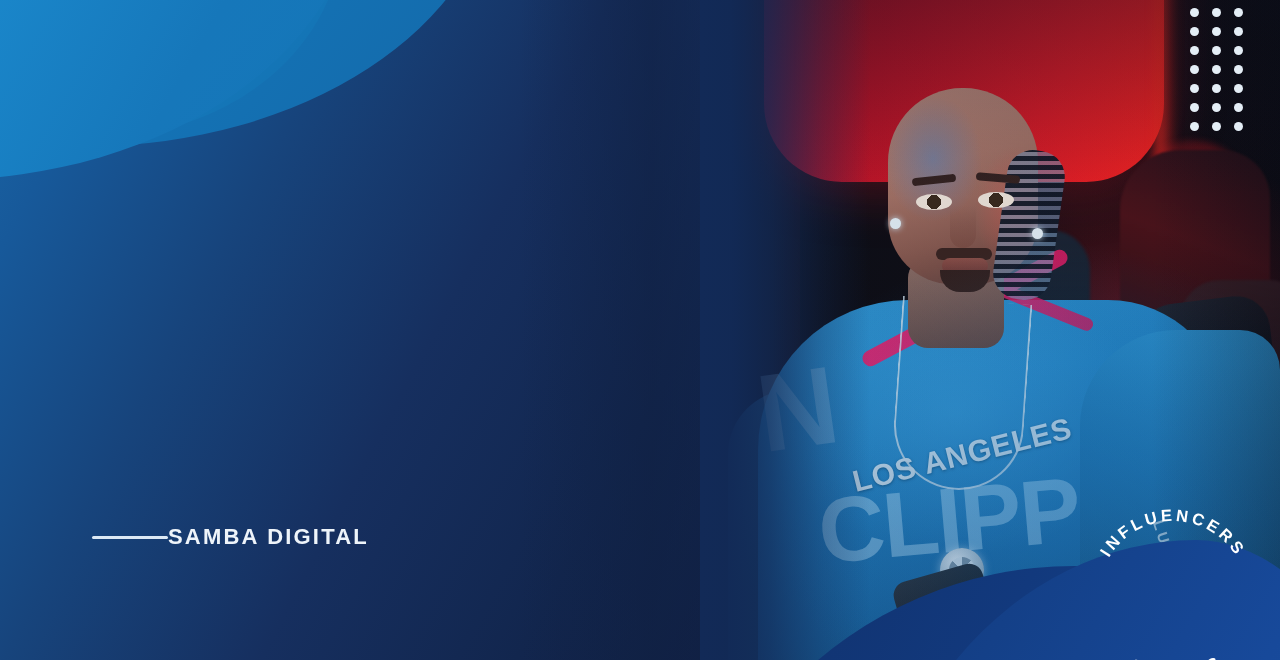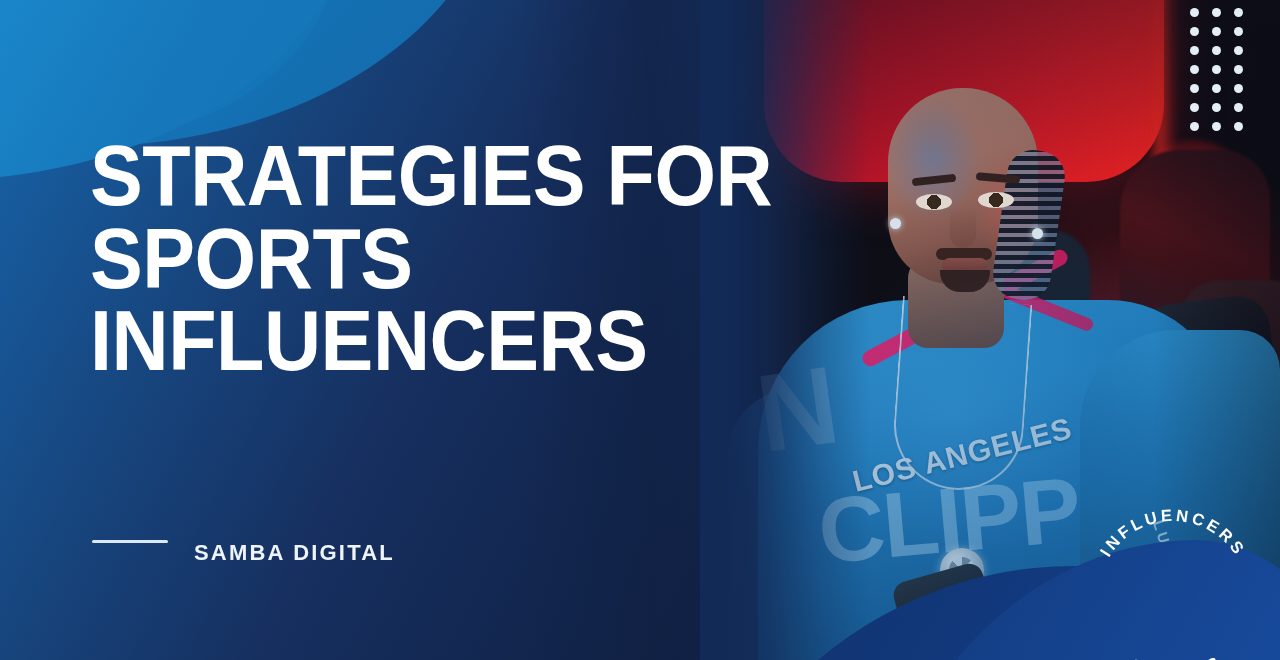--- a/index.html
+++ b/index.html
@@ -373,23 +373,22 @@
     text-transform:uppercase;
     transform:scaleX(0.92);
     transform-origin:left center;
     white-space:nowrap;
   }
 
   .subline-wrap {
     position:absolute;
     left:92px; top:524px;
     display:flex;
-    gap:26px;
+    align-items:center;
     z-index:6;
-    margin-top:16px;
   }
   .subline-rule {
     width:76px; height:3px;
     background:#dce9f5;
     border-radius:2px;
   }
   .subline-text {
     color:#eef4fa;
     font-family:"Liberation Sans", sans-serif;
     font-weight:bold;
@@ -519,25 +518,20 @@
 
       <div class="photo-grade"></div>
       <div class="photo-vignette"></div>
       <div class="photo-fade-l"></div>
     </div>
   </div>
 
   <div class="curve-br"></div>
   <div class="curve-br2"></div>
 
-  <div class="headline">
-    <span class="hl-line">STRATEGIES FOR</span>
-    <span class="hl-line">SPORTS</span>
-    <span class="hl-line">INFLUENCERS</span>
-  </div>
 
   <div class="subline-wrap">
     <span class="subline-rule"></span>
     <span class="subline-text">SAMBA DIGITAL</span>
   </div>
 
   <div class="dot-grid">
       <div class="dot" style="background: rgb(228, 238, 246);"></div>
       <div class="dot" style="background: rgb(228, 238, 246);"></div>
       <div class="dot" style="background: rgb(228, 238, 246);"></div>

